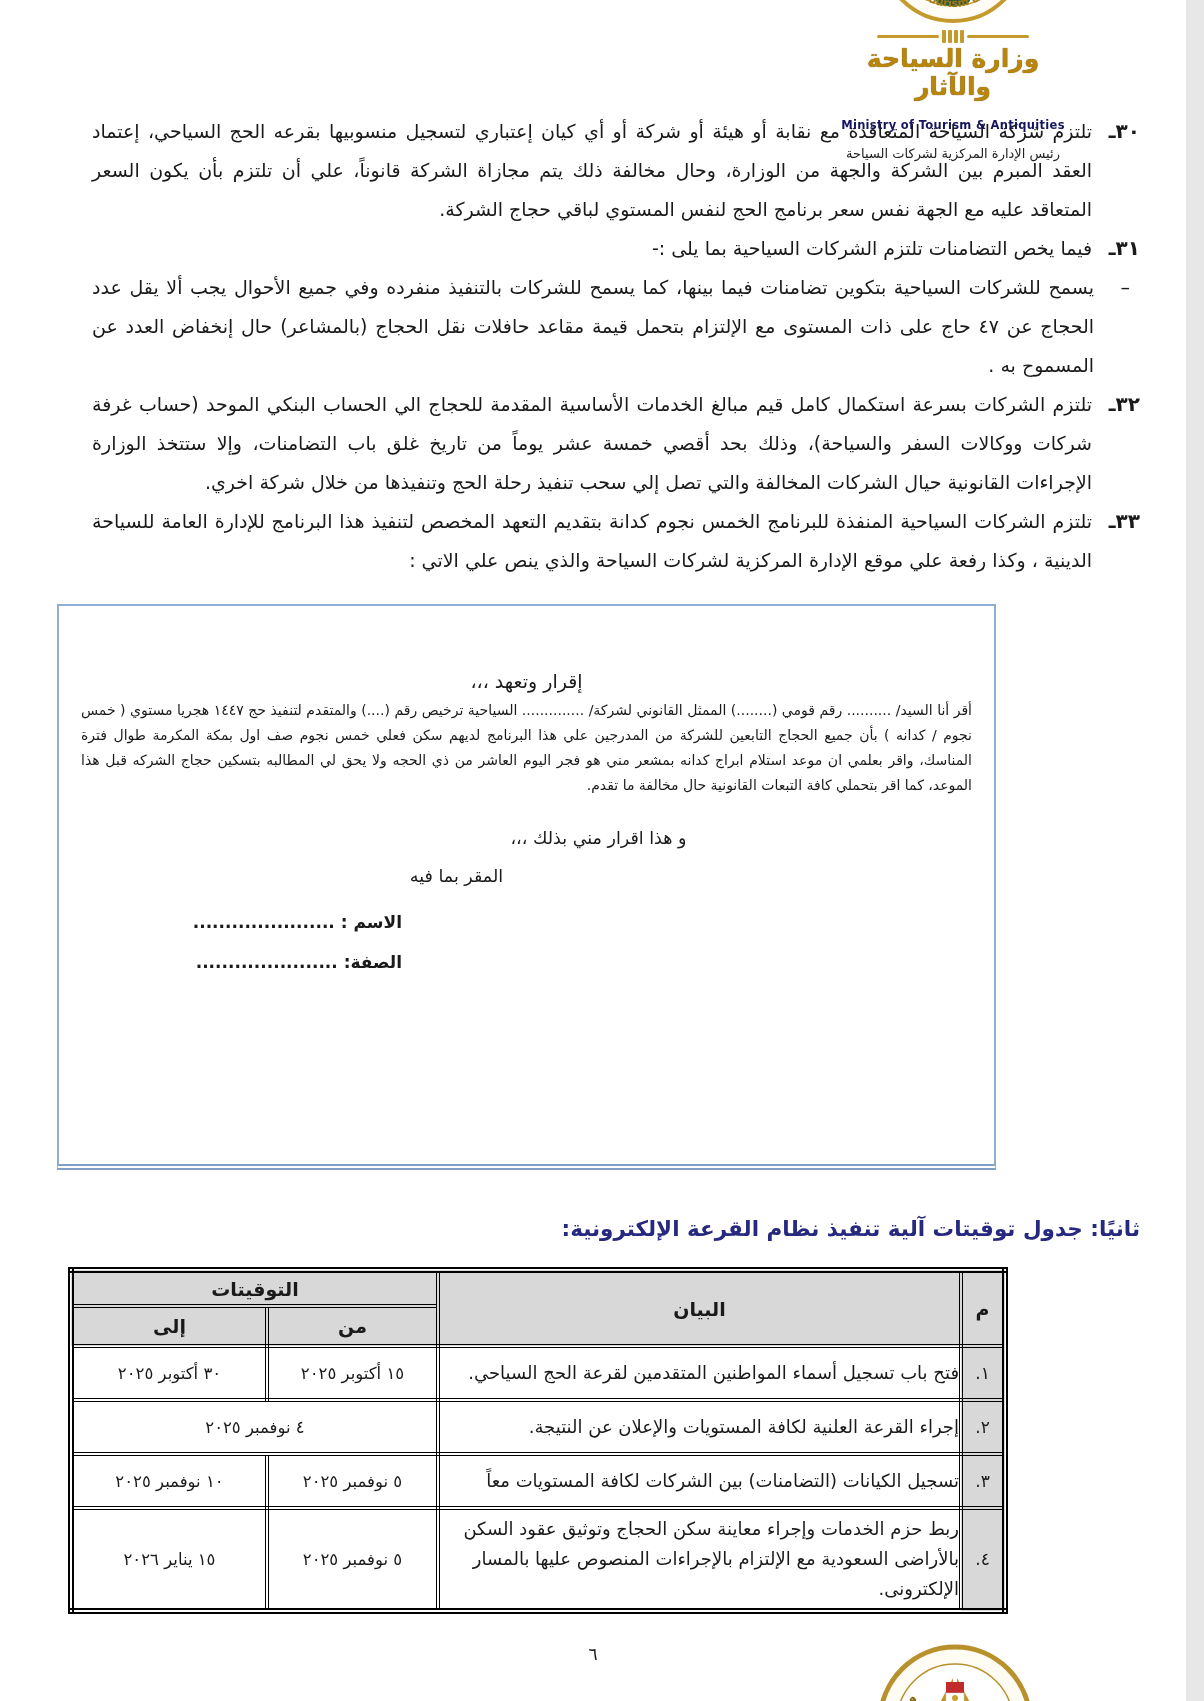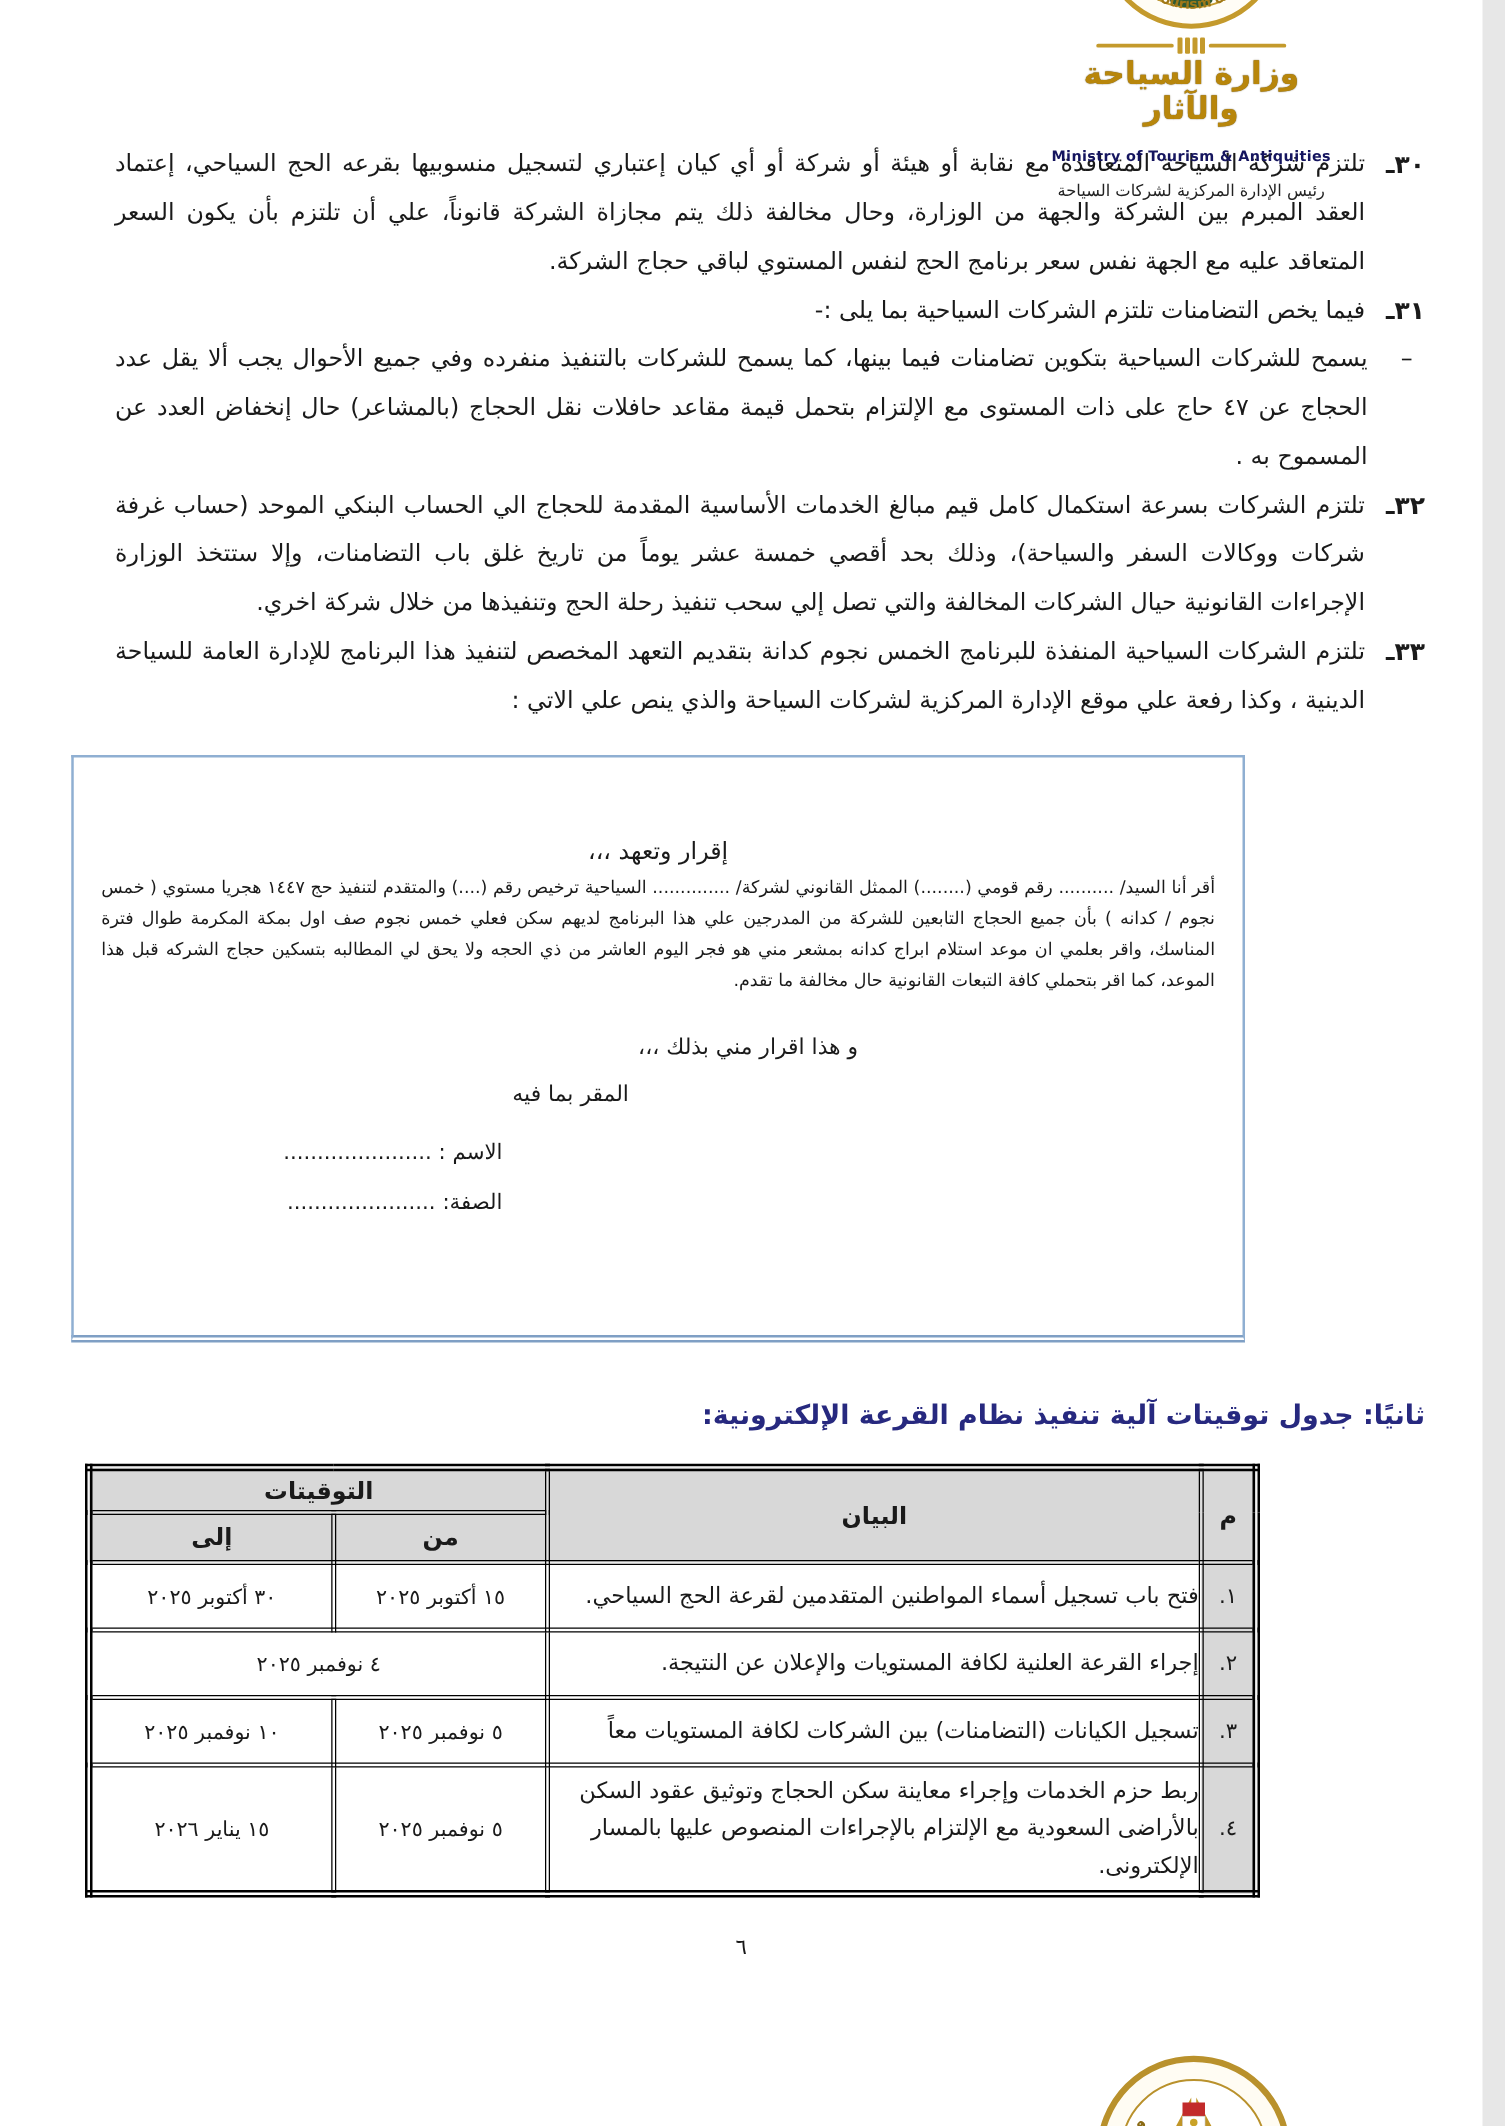--- a/index.html
+++ b/index.html
@@ -48,33 +48,33 @@
     flex:0 0 48px; font-weight:bold; font-size:20px; line-height:39px; text-align:right;
   }
   .item .text {
     flex:1; font-size:19px; line-height:39px; text-align:justify;
   }
   .item.sub .marker { flex:0 0 36px; font-weight:normal; padding-right:10px; font-size:19px; }
 
   
   .decl-box {
     margin:24px 190px 0 57px;
-    height:470px;
+    height:566px;
     border:2px solid #8fafd2;
     border-bottom:6px double #7f9fc4;
     box-sizing:border-box;
     padding:64px 22px 0 22px;
   }
   .decl-title { text-align:center; font-size:19px; }
   .decl-body {
     margin-top:6px; font-size:14px; line-height:25px; text-align:justify;
   }
   .decl-closing { margin-top:30px; text-align:center; font-size:17.5px; transform:translateX(72px); }
   .decl-signatory { margin-top:18px; text-align:center; font-size:17.5px; transform:translateX(-70px); }
-  .decl-fields { margin-top:16px; margin-right:570px; }
+  .decl-fields { margin-top:16px; margin-right:570px;font-weight:bold; }
   .decl-field { font-size:17px; line-height:40px; white-space:nowrap; }
 
   
   .section2-title {
     margin-top:46px; padding:0 46px;
     text-align:right; font-size:21.5px; font-weight:bold; color:#27297f;
   }
 
   
   table.sched {

